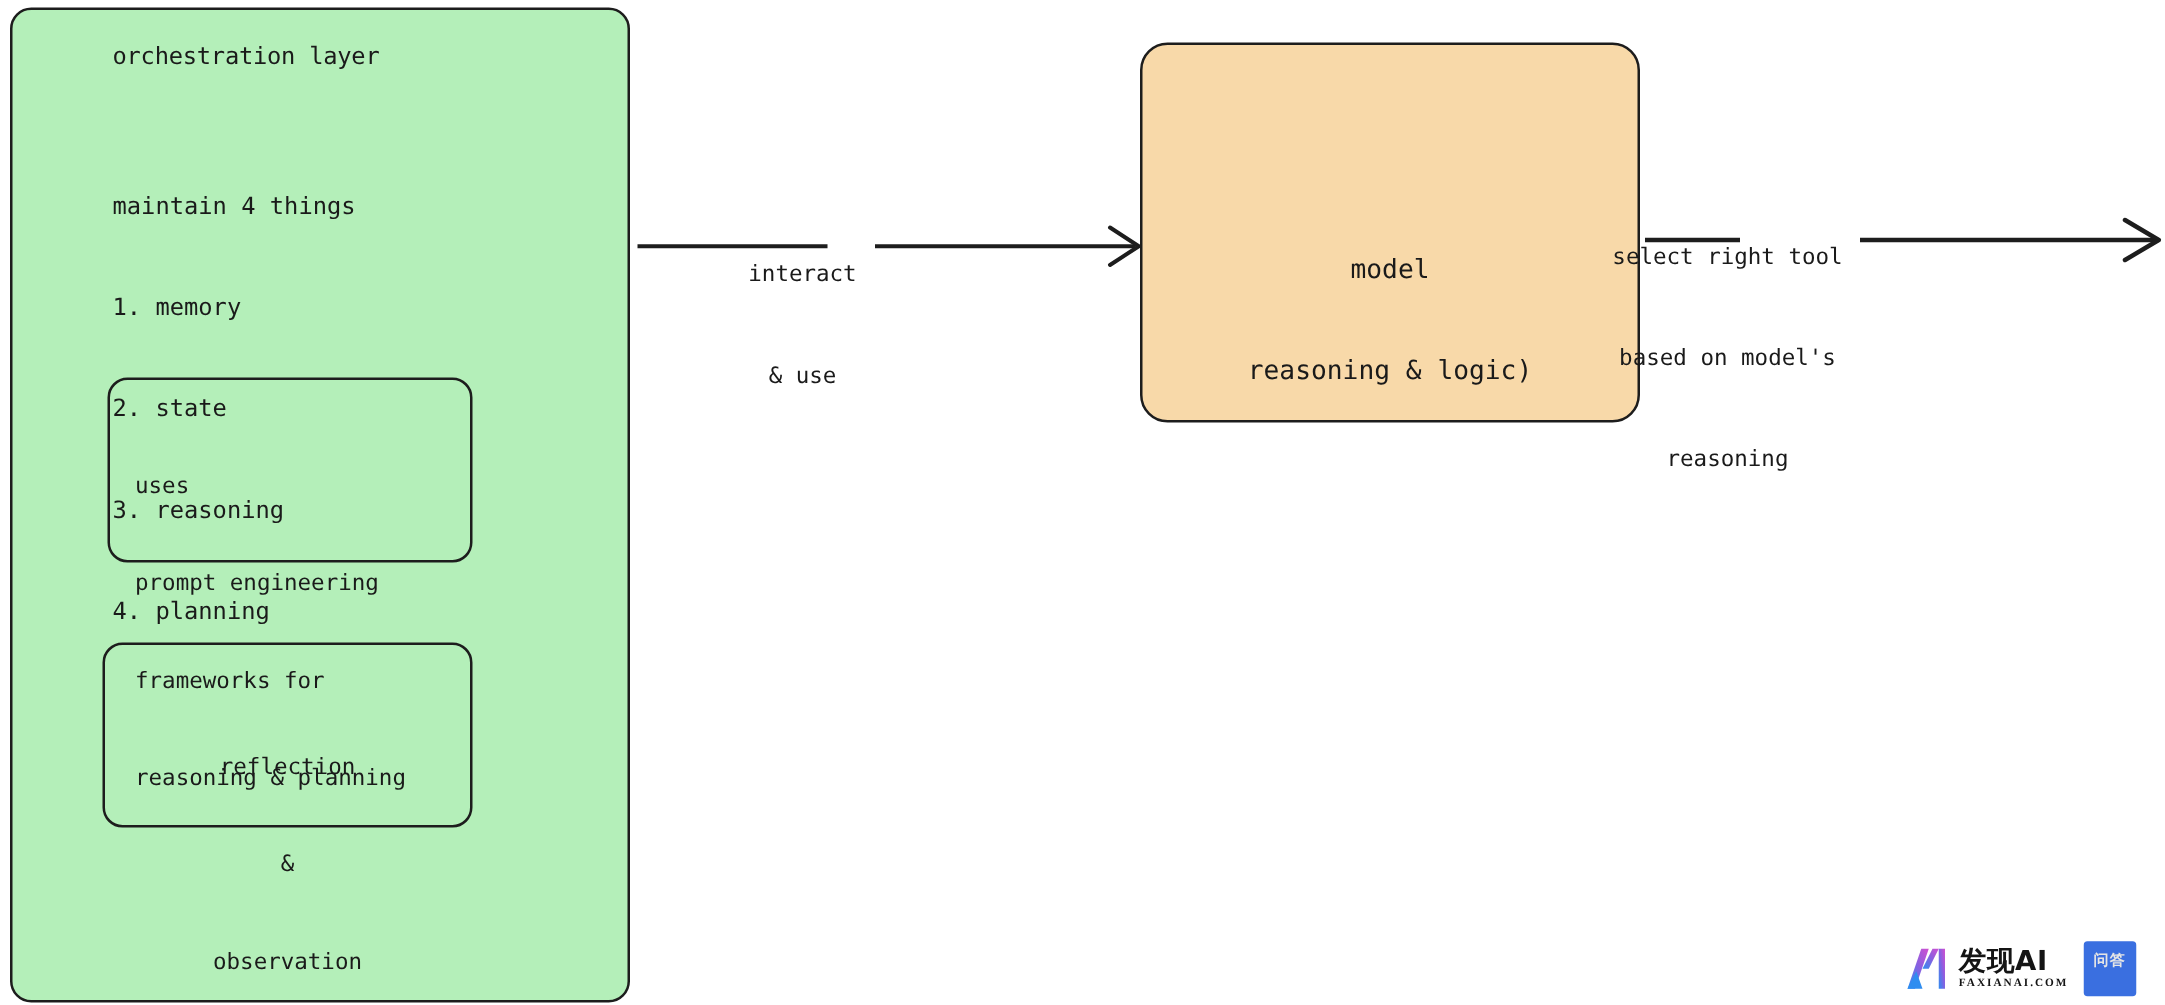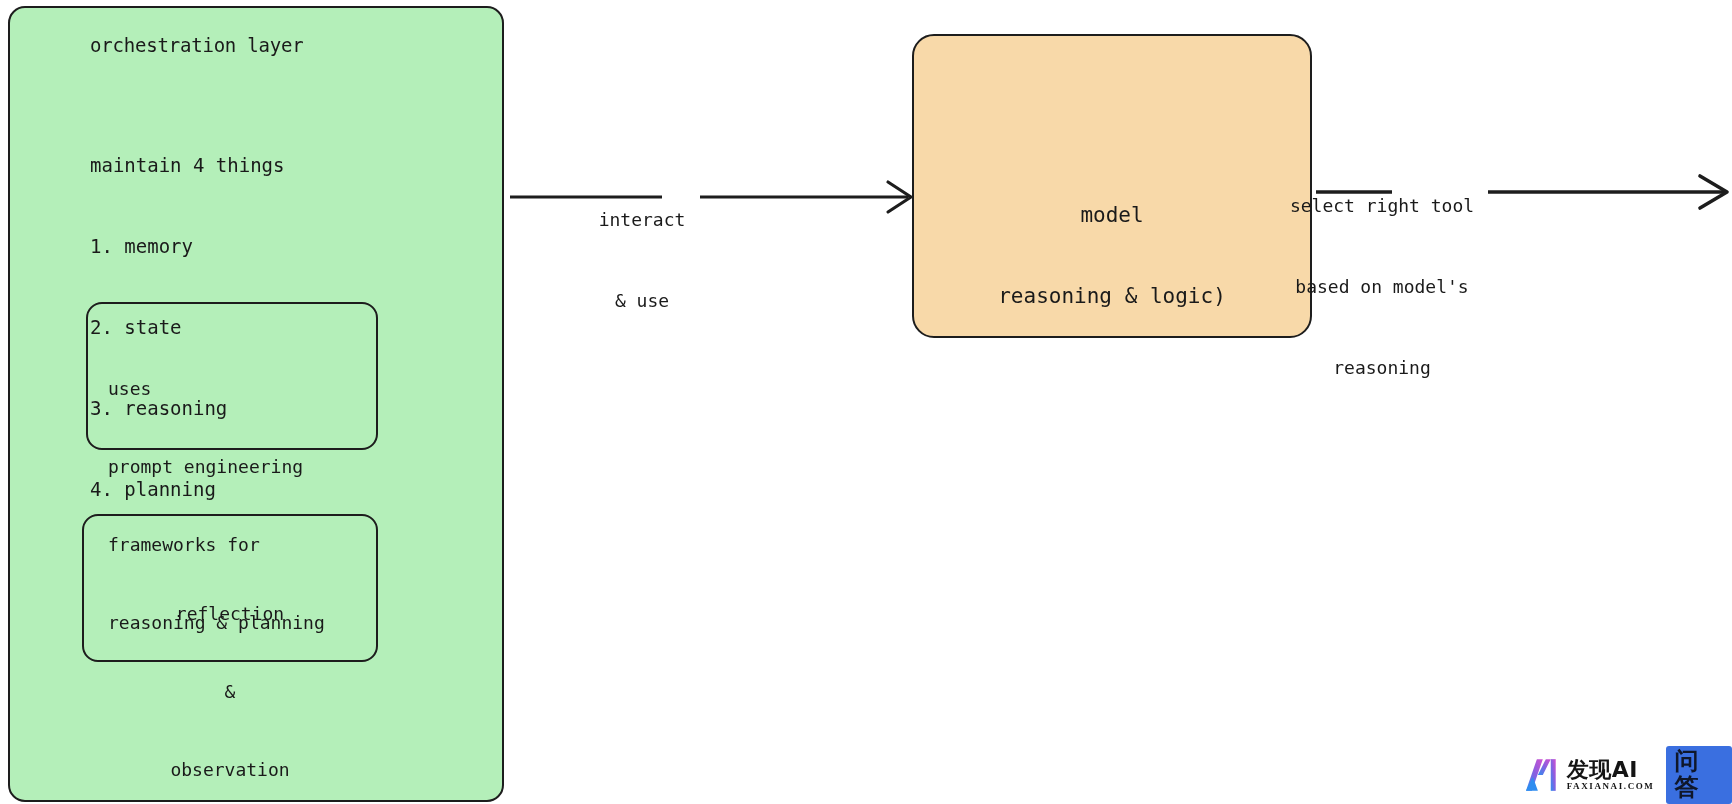--- a/index.html
+++ b/index.html
@@ -176,25 +176,25 @@
   .wm-en {
     font-family: Liberation Serif, serif;
     font-size: 9px;
     font-weight: bold;
     color: #141414;
     letter-spacing: 1.6px;
     line-height: 11px;
   }
   .wm-badge {
     background: #3a6fe0;
-    color: #0f172a;
+    color: #e5e5e5;
     font-family: "DejaVu Sans", "Liberation Sans", sans-serif;
-    font-size: 24px;
+    font-size: 12px;
     font-weight: bold;
-    padding: 2px 8px 4px 8px;
+    padding: 2px 8px 16px 8px;
     border-radius: 3px;
     line-height: 26px;
     letter-spacing: 1px;
   }
 </style>
 </head>
 <body>
 
 <div id="canvas">
 

